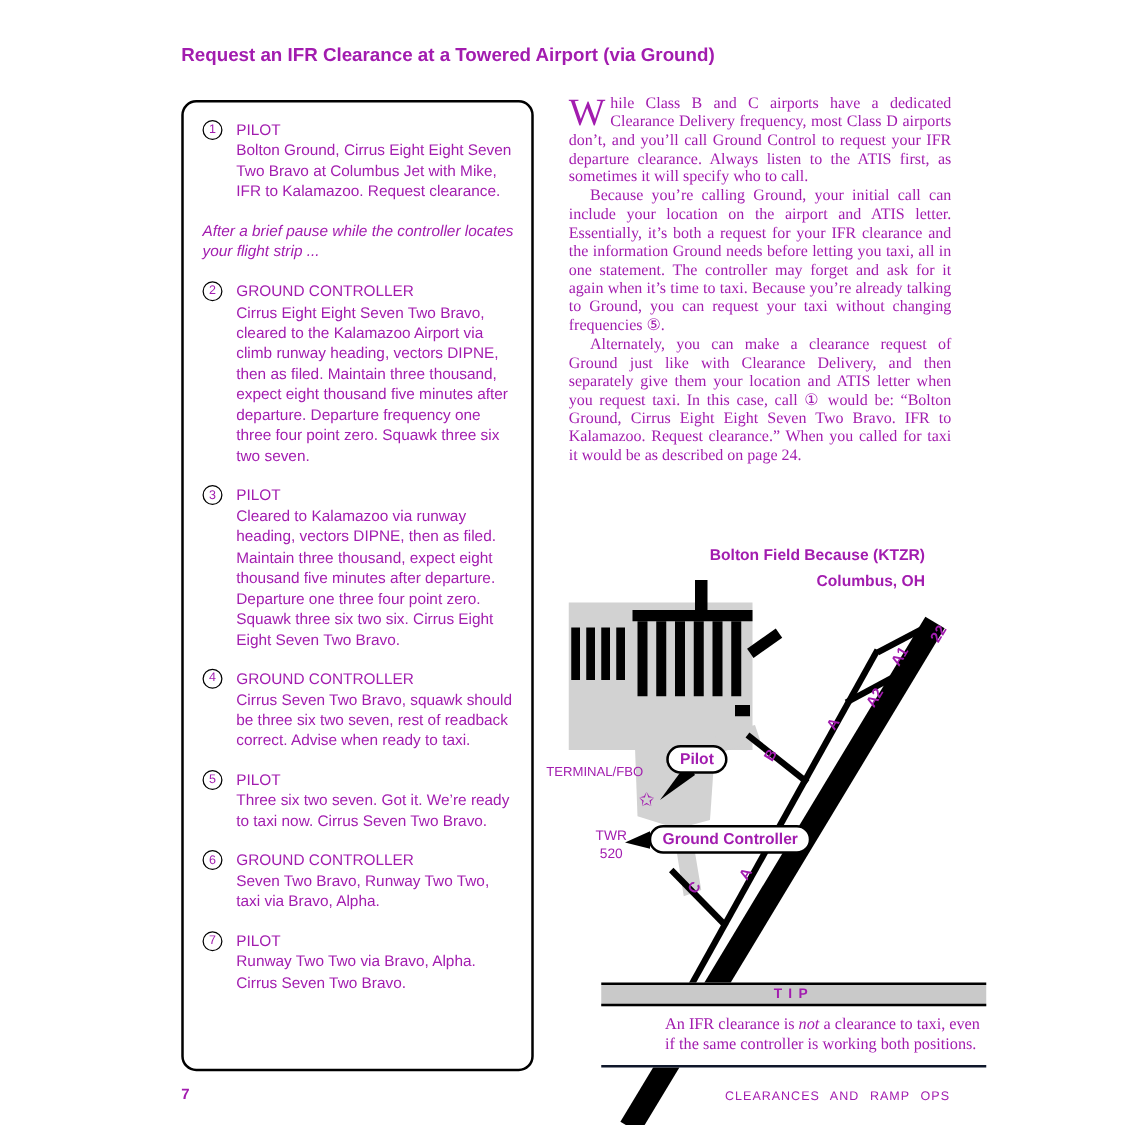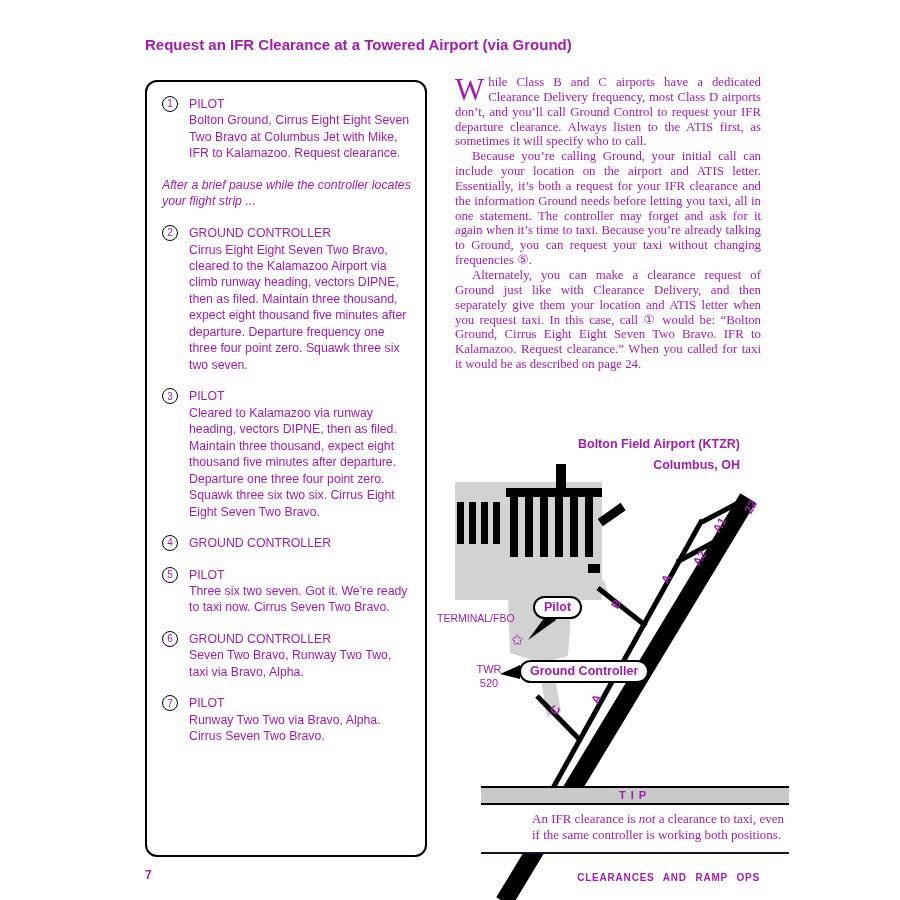--- a/index.html
+++ b/index.html
@@ -45,21 +45,21 @@
   .tip { position:absolute; left:481px; top:786px; width:308px; background:#fff;
          border-top:2px solid #000; border-bottom:2px solid #0f172a; box-sizing:border-box; z-index:3; }
   .tip-header { background:#c9c9c9; border-bottom:2px solid #000; text-align:center;
                 font-size:11px; font-weight:bold; letter-spacing:5px; padding:1px 0 2px; }
   .tip-body { font-family:"Liberation Serif",serif; font-size:13px; line-height:1.25;
               padding:6px 2px 8px 3px;margin-left:48px; }
   .tip-body .em { font-style:italic; }
 
   
   .footer-left { position:absolute; left:145px; top:868px; font-size:12px; font-weight:bold; z-index:3; }
-  .footer-right { position:absolute; right:140px; top:872px; font-size:10px; font-weight:bold;
+  .footer-right { position:absolute; right:140px; top:872px; font-size:10px; font-weight:normal;
                   letter-spacing:0.8px; word-spacing:5px; z-index:3; }
 
   svg.diagram { position:absolute; left:430px; top:460px; z-index:1; }
 </style>
 </head>
 <body>
 
 <div class="page">
 
   <div class="title">Request an IFR Clearance at a Towered Airport (via Ground)</div>
@@ -82,20 +82,21 @@
 
     <div class="d-item">
       <span class="circ">3</span>
       <div>PILOT</div>
       <div>Cleared to Kalamazoo via runway heading, vectors DIPNE, then as filed. Maintain three thousand, expect eight thousand five minutes after departure. Departure one three four point zero. Squawk three six two six. Cirrus Eight Eight Seven Two Bravo.</div>
     </div>
 
     <div class="d-item">
       <span class="circ">4</span>
       <div>GROUND CONTROLLER</div>
+      <div>Cirrus Seven Two Bravo, squawk should be three six two seven, rest of readback correct. Advise when ready to taxi.</div>
     </div>
 
     <div class="d-item">
       <span class="circ">5</span>
       <div>PILOT</div>
       <div>Three six two seven. Got it. We’re ready to taxi now. Cirrus Seven Two Bravo.</div>
     </div>
 
     <div class="d-item">
       <span class="circ">6</span>
@@ -111,21 +112,21 @@
 
   </div>
 
   <div class="body-text">
     <p><span class="dropcap">W</span><span>hile Class B and C airports have a dedicated Clearance Delivery frequency, most Class D airports don’t, and you’ll call Ground Control to request your IFR departure clearance. Always listen to the ATIS first, as sometimes it will specify who to call.</span></p>
     <p class="indent">Because you’re calling Ground, your initial call can include your location on the airport and ATIS letter. Essentially, it’s both a request for your IFR clearance and the information Ground needs before letting you taxi, all in one statement. The controller may forget and ask for it again when it’s time to taxi. Because you’re already talking to Ground, you can request your taxi without changing frequencies ⑤.</p>
     <p class="indent">Alternately, you can make a clearance request of Ground just like with Clearance Delivery, and then separately give them your location and ATIS letter when you request taxi. In this case, call ① would be: “Bolton Ground, Cirrus Eight Eight Seven Two Bravo. IFR to Kalamazoo. Request clearance.” When you called for taxi it would be as described on page 24.</p>
   </div>
 
   <div class="diag-title">
-    <div>Bolton Field Airport (KTZR)</div>
+    <div>Bolton Field Because (KTZR)</div>
     <div>Columbus, OH</div>
   </div>
 
   <svg class="diagram" width="340" height="440" viewBox="0 0 340 440">
     <g fill="#d2d2d2">
       <rect x="25" y="22" width="147" height="118"></rect>
       <polygon points="78,138 142,138 138,196 112,203 80,193"></polygon>
       <polygon points="108,200 122,198 131,252 117,257"></polygon>
       <polygon points="142,128 174,120 178,132 146,142"></polygon>
     </g>

